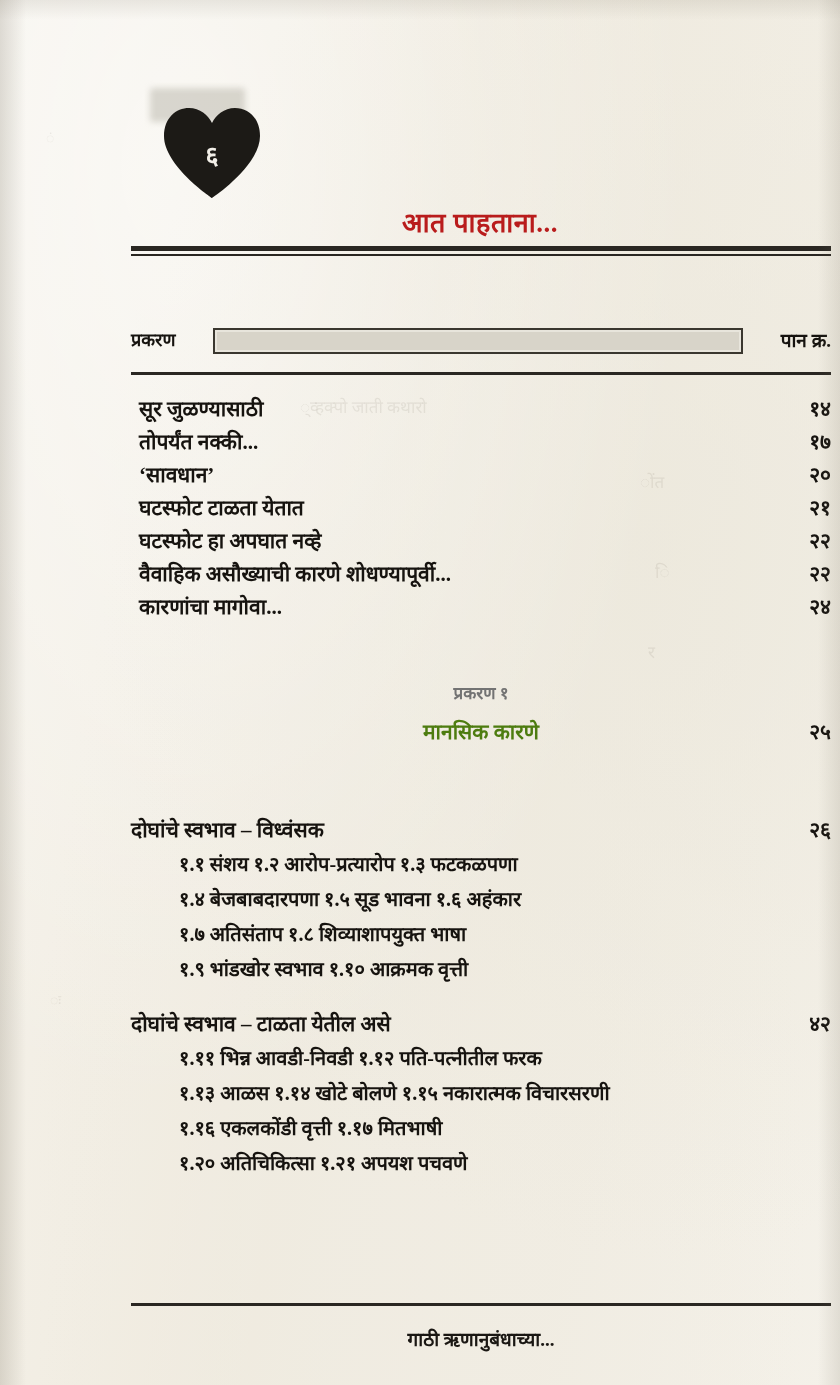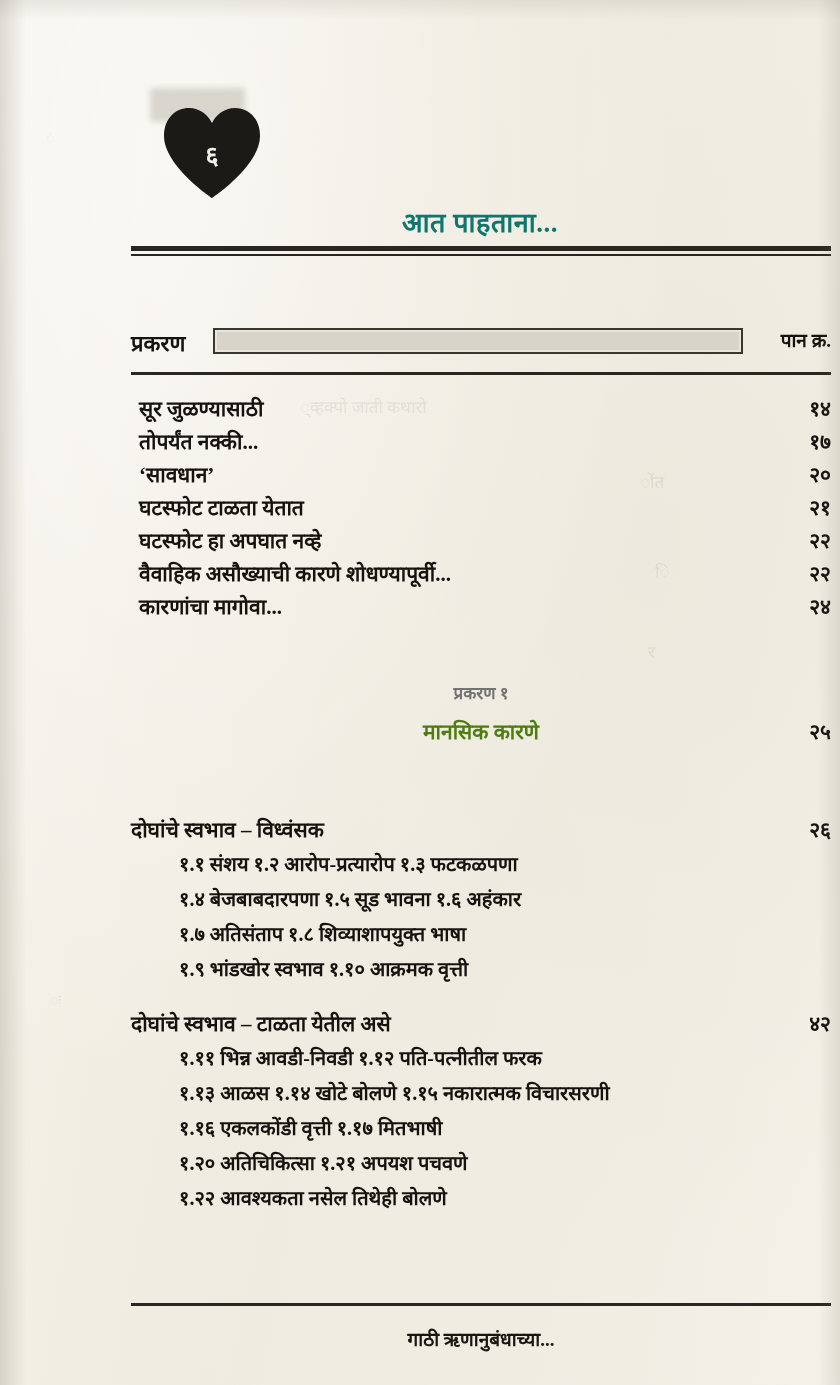--- a/index.html
+++ b/index.html
@@ -98,21 +98,21 @@
 
   .title {
     position: absolute;
     left: 130px;
     top: 203px;
     width: 700px;
     text-align: center;
     font-size: 27px;
     font-weight: bold;
     letter-spacing: 0.5px;
-    color: #0f766e;
+    color: #b91c1c;
   }
 
   .rule-double {
     position: absolute;
     left: 131px;
     width: 700px;
   }
   .rule-double .thick {
     height: 5px;
     background: #2a2722;
@@ -135,21 +135,21 @@
     position: absolute;
     left: 131px;
     top: 325px;
     width: 700px;
     height: 30px;
   }
   .colheader .lbl-left {
     position: absolute;
     left: 0;
     top: 2px;
-    font-size: 22px;
+    font-size: 18px;
     font-weight: bold;
     color: #16130f;
   }
   .colheader .lbl-right {
     position: absolute;
     right: 0;
     top: 2px;
     font-size: 19px;
     font-weight: bold;
     color: #16130f;
@@ -369,21 +369,20 @@
 
     <div class="group" style="top:1009px;">
       <div class="grp-title">
         <span>दोघांचे स्वभाव – टाळता येतील असे</span>
         <span class="pno">४२</span>
       </div>
       <div class="sub">१.११ भिन्न आवडी-निवडी १.१२ पति-पत्नीतील फरक</div>
       <div class="sub">१.१३ आळस १.१४ खोटे बोलणे १.१५ नकारात्मक विचारसरणी</div>
       <div class="sub">१.१६ एकलकोंडी वृत्ती १.१७ मितभाषी</div>
       <div class="sub">१.२० अतिचिकित्सा १.२१ अपयश पचवणे</div>
-      <div class="sub">१.२२ आवश्यकता नसेल तिथेही बोलणे</div>
     </div>
 
     <div class="footer-rule"></div>
     <div class="footer-text">गाठी ऋणानुबंधाच्या...</div>
   </div>
 
   <div class="edge-shadow-left"></div>
   <div class="edge-shadow-right"></div>
   <div class="edge-shadow-top"></div>
 </div>

